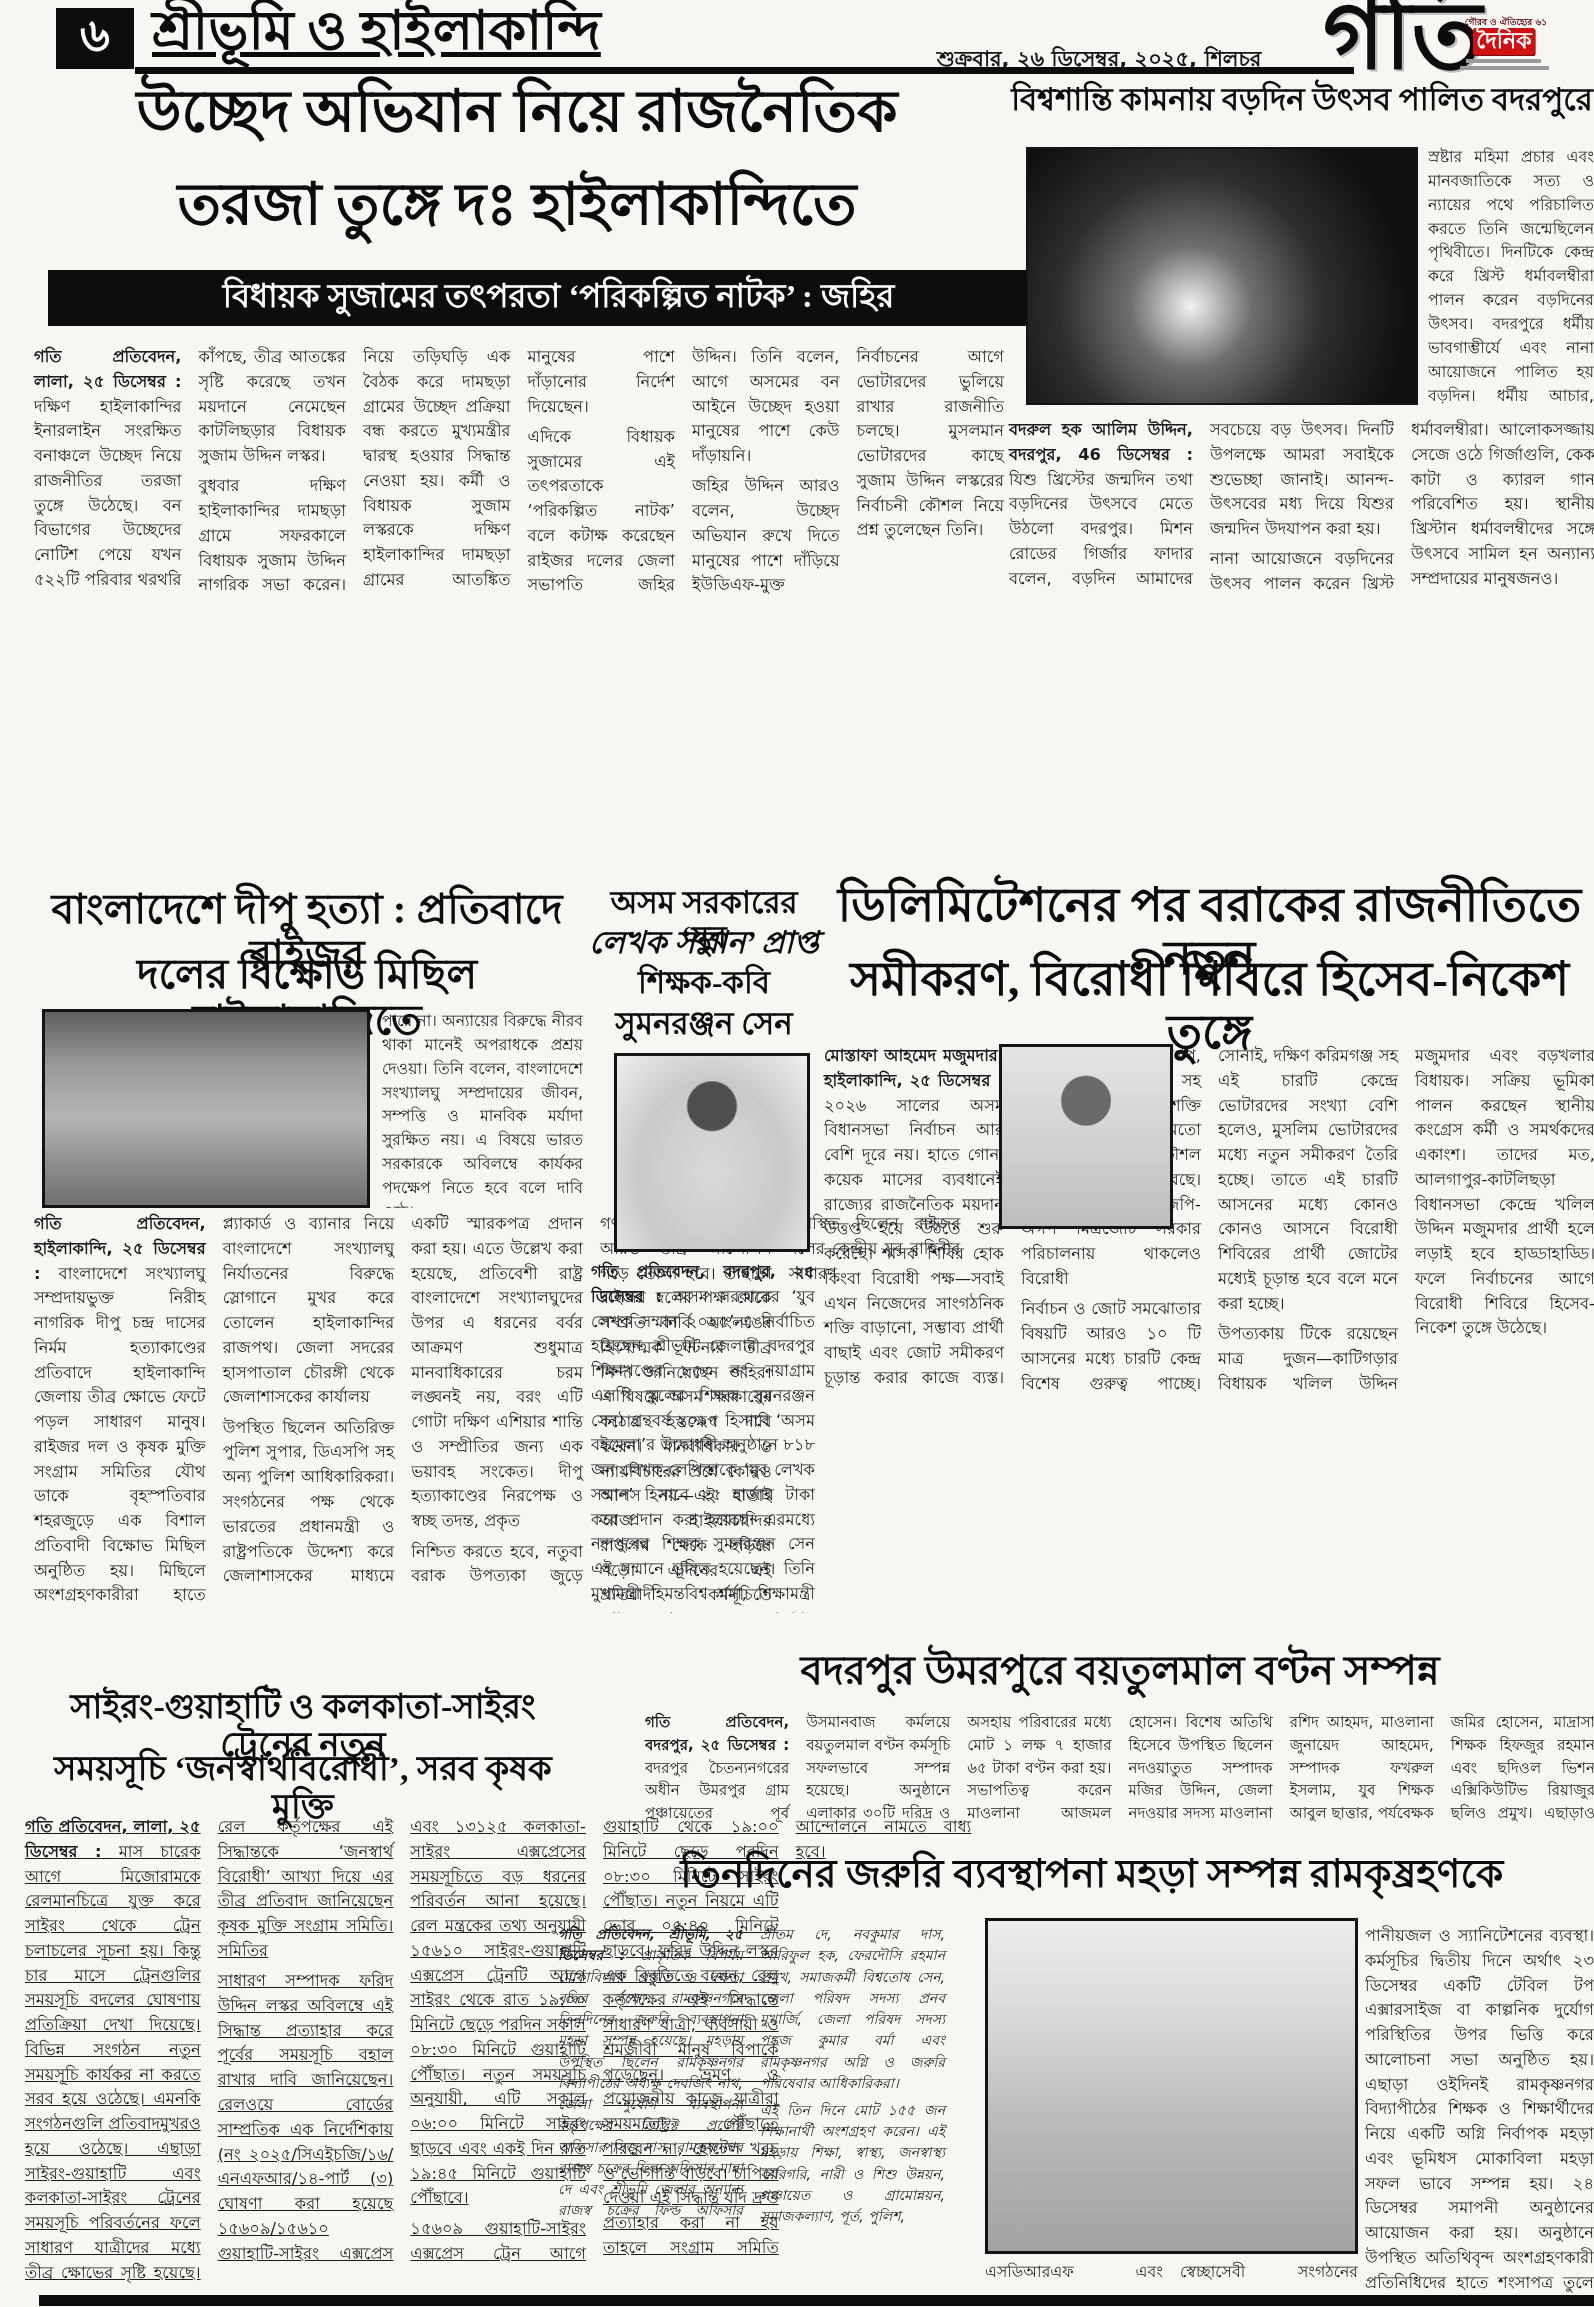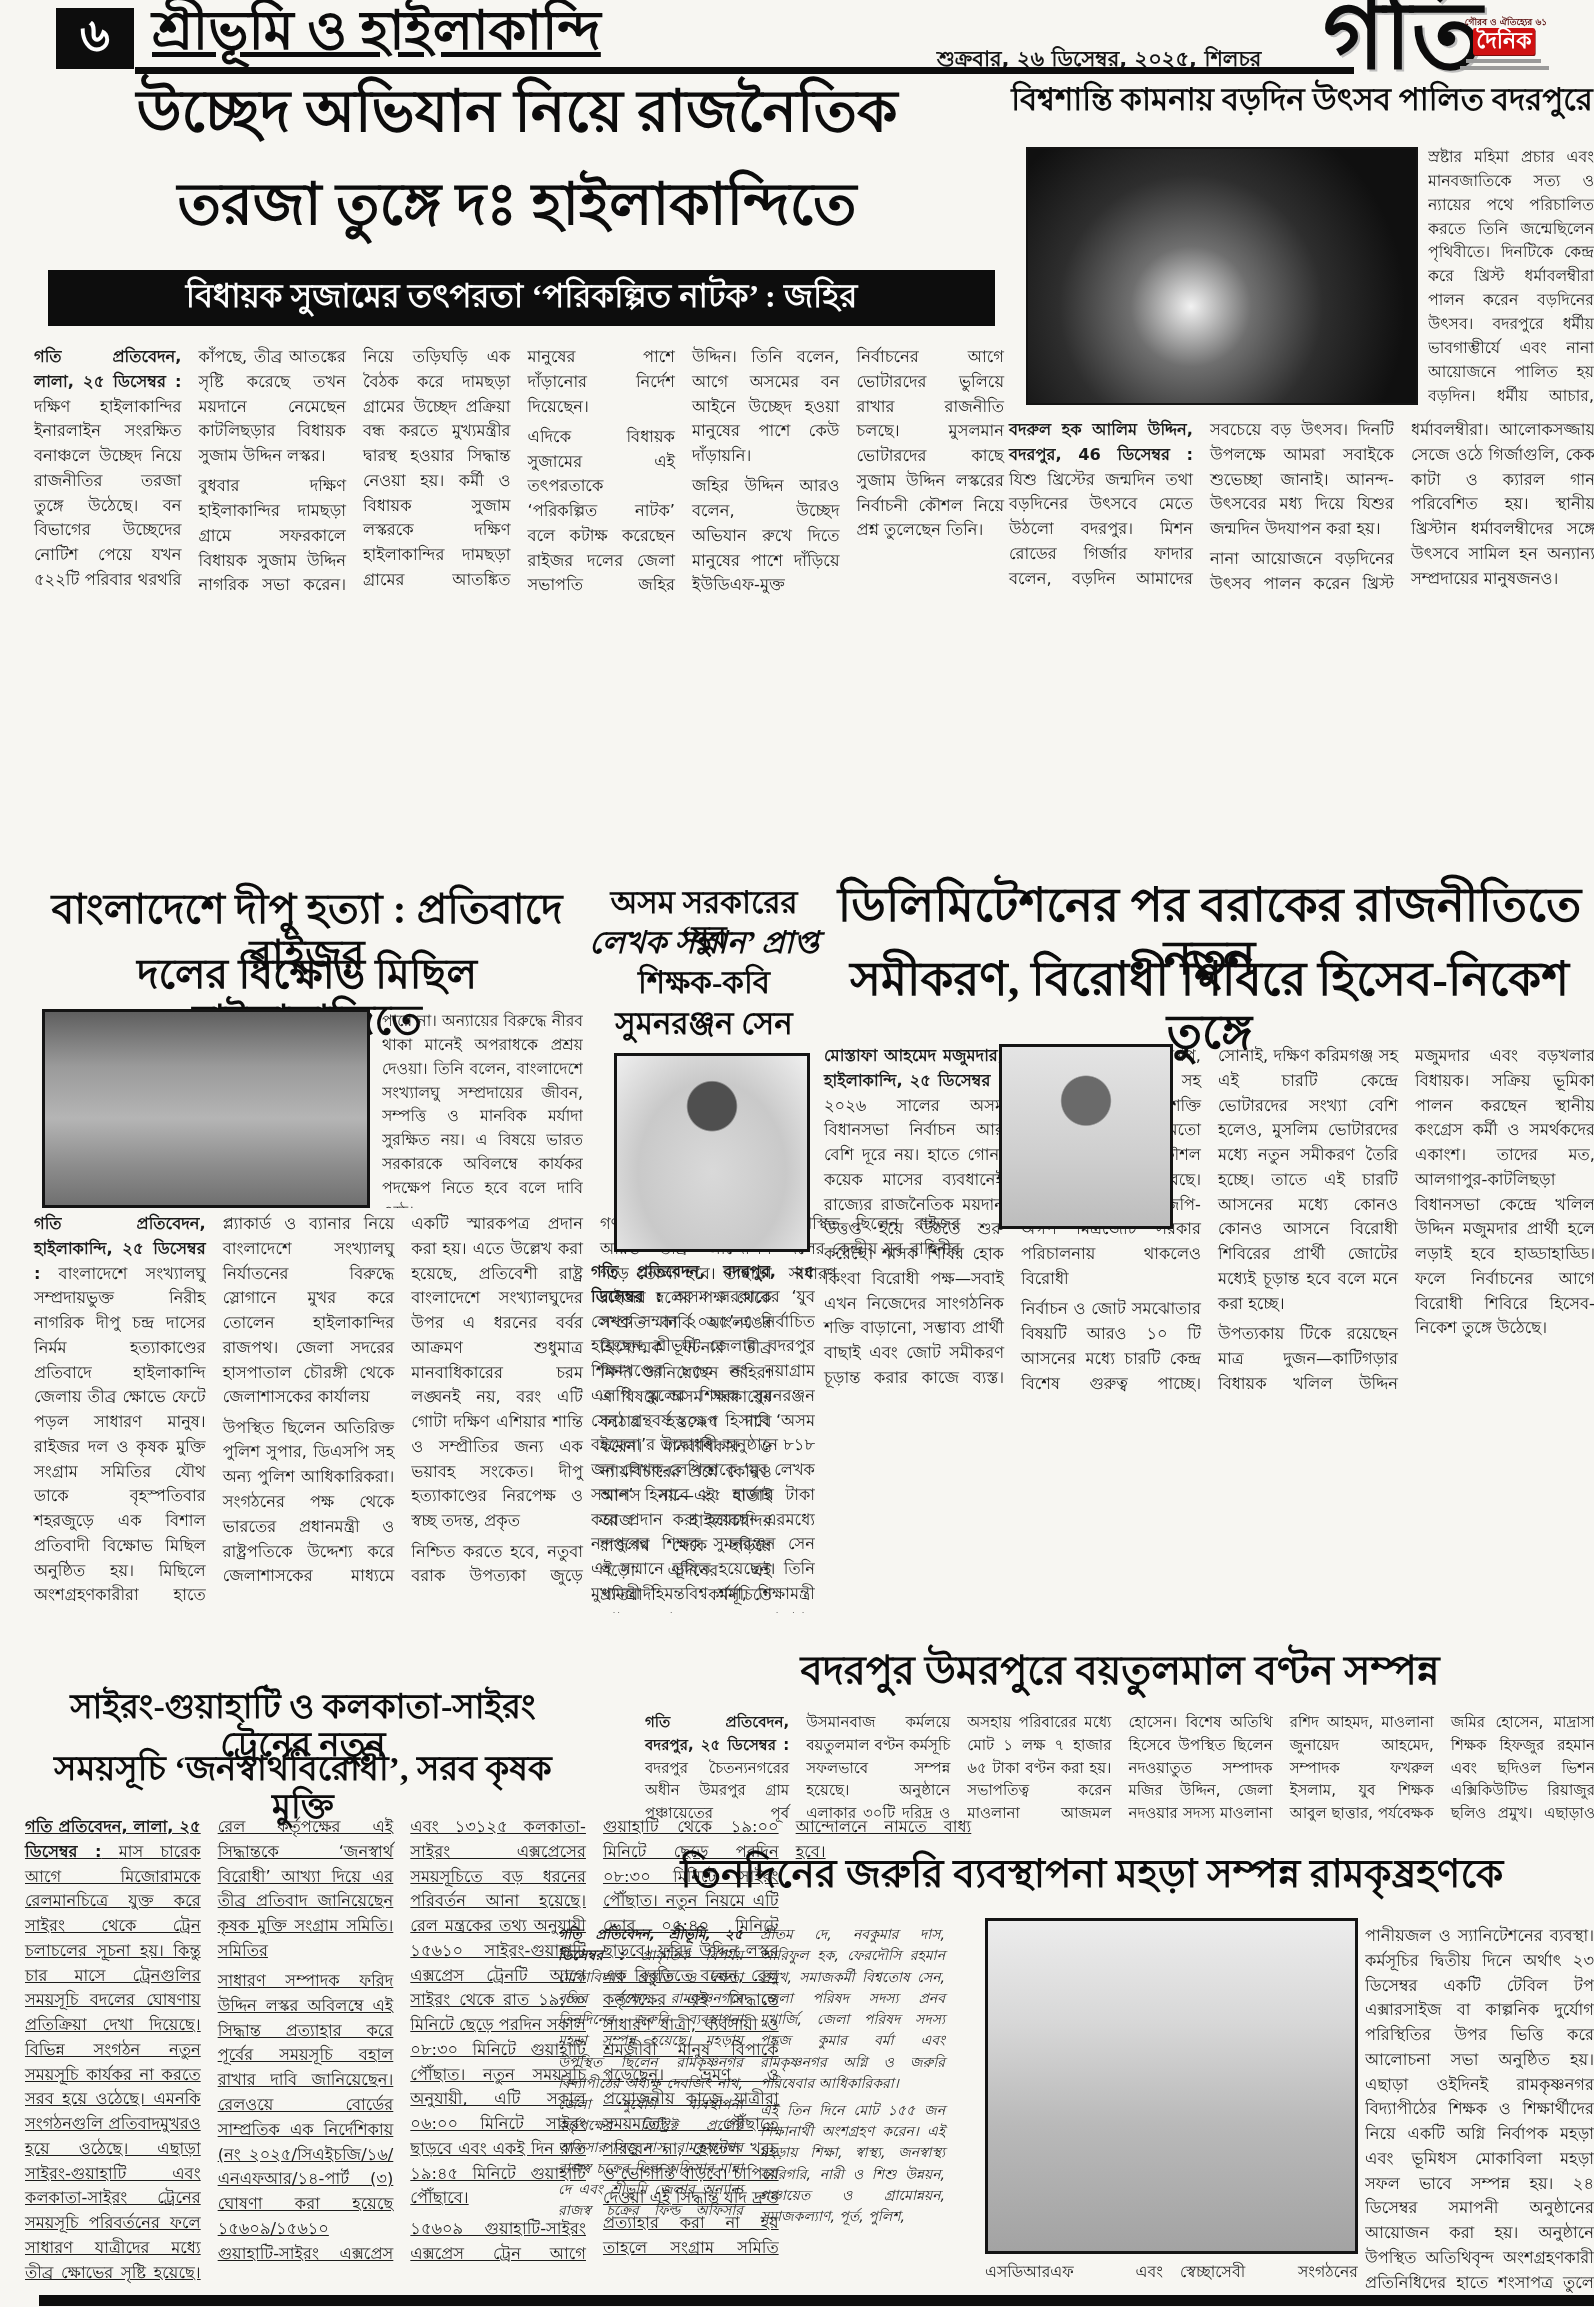--- a/index.html
+++ b/index.html
@@ -53,21 +53,21 @@
   <div class="abs brandbox" style="left:1473px;top:28px;width:62px;height:27px;font-size:22px;">দৈনিক</div>
 
   <div class="abs graybar" style="left:1466px;top:59px;width:75px;height:3.9px;"></div>
   <div class="abs graybar" style="left:1460px;top:66px;width:89px;height:3.9px;"></div>
 
   <div class="abs rule" style="left:135px;top:67px;width:1219px;height:7.3px;"></div>
 
   <div class="abs hl" style="left:31px;top:173px;width:972px;font-size:58px;">তরজা তুঙ্গে দঃ হাইলাকান্দিতে</div>
   <div class="abs hl" style="left:31px;top:80px;width:972px;font-size:58px;">উচ্ছেদ অভিযান নিয়ে রাজনৈতিক</div>
 
-  <div class="abs subbar" style="left:48px;top:270px;width:947px;height:56px;font-size:32.5px;">বিধায়ক সুজামের তৎপরতা ‘পরিকল্পিত নাটক’ : জহির</div>
+  <div class="abs subbar" style="left:48px;top:270px;width:947px;height:56px;font-size:32.5px;padding-left:37px;">বিধায়ক সুজামের তৎপরতা ‘পরিকল্পিত নাটক’ : জহির</div>
 
   <div class="abs bodytxt cols" style="left:34px;top:345px;width:970px;height:524px;column-count:6;">
     <div class="para"><b class="byline">গতি প্রতিবেদন, লালা, ২৫ ডিসেম্বর :</b>
       <span>দক্ষিণ হাইলাকান্দির ইনারলাইন সংরক্ষিত বনাঞ্চলে উচ্ছেদ নিয়ে রাজনীতির তরজা তুঙ্গে উঠেছে। বন বিভাগের উচ্ছেদের নোটিশ পেয়ে যখন ৫২২টি পরিবার থরথরি কাঁপছে, তীব্র আতঙ্কের সৃষ্টি করেছে তখন ময়দানে নেমেছেন কাটলিছড়ার বিধায়ক সুজাম উদ্দিন লস্কর।</span></div>
     <div class="para">বুধবার দক্ষিণ হাইলাকান্দির দামছড়া গ্রামে সফরকালে বিধায়ক সুজাম উদ্দিন নাগরিক সভা করেন। নিয়ে তড়িঘড়ি এক বৈঠক করে দামছড়া গ্রামের উচ্ছেদ প্রক্রিয়া বন্ধ করতে মুখ্যমন্ত্রীর দ্বারস্থ হওয়ার সিদ্ধান্ত নেওয়া হয়। কর্মী ও বিধায়ক সুজাম লস্করকে দক্ষিণ হাইলাকান্দির দামছড়া গ্রামের আতঙ্কিত মানুষের পাশে দাঁড়ানোর নির্দেশ দিয়েছেন।</div>
     <div class="para">এদিকে বিধায়ক সুজামের এই তৎপরতাকে ‘পরিকল্পিত নাটক’ বলে কটাক্ষ করেছেন রাইজর দলের জেলা সভাপতি জহির উদ্দিন। তিনি বলেন, আগে অসমের বন আইনে উচ্ছেদ হওয়া মানুষের পাশে কেউ দাঁড়ায়নি।</div>
     <div class="para">জহির উদ্দিন আরও বলেন, উচ্ছেদ অভিযান রুখে দিতে মানুষের পাশে দাঁড়িয়ে ইউডিএফ-মুক্ত নির্বাচনের আগে ভোটারদের ভুলিয়ে রাখার রাজনীতি চলছে। মুসলমান ভোটারদের কাছে সুজাম উদ্দিন লস্করের নির্বাচনী কৌশল নিয়ে প্রশ্ন তুলেছেন তিনি।</div>
   </div>
 
   <div class="abs hl" style="left:1009px;top:83px;width:586px;font-size:31px;">বিশ্বশান্তি কামনায় বড়দিন উৎসব পালিত বদরপুরে</div>

